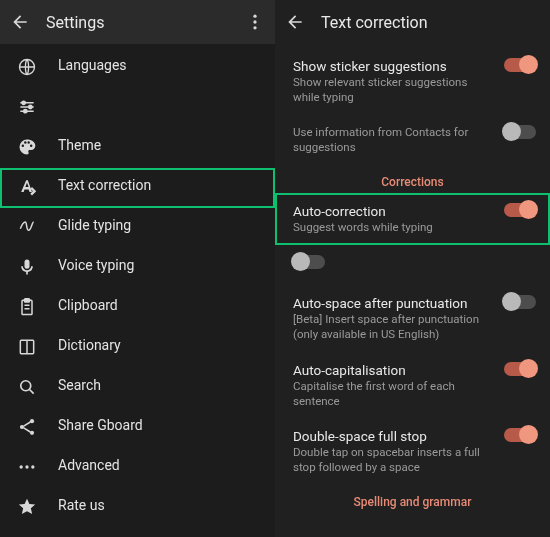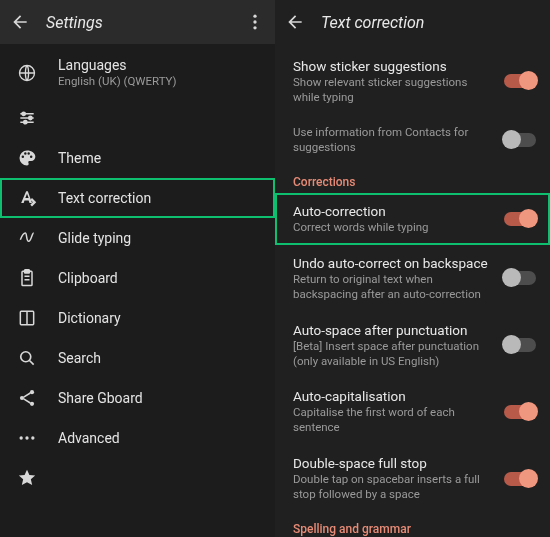--- a/index.html
+++ b/index.html
@@ -15,51 +15,51 @@
   .pane-left { width: 275px; background: #1c1c1c; display: flex; flex-direction: column; }
   .pane-right { width: 275px; background: #202020; display: flex; flex-direction: column; }
 
   .appbar {
     height: 44px;
     display: flex; align-items: center;
     padding: 0 10px;
     background: #2b2b2b;
     gap: 16px;
     position: relative;
-    font-style: italic;
   }
   .pane-right .appbar { background: #202020; }
   .appbar .title { font-size: 16px; color: #e8e8e8; font-weight: 400; }
   .appbar .more { position: absolute; right: 10px; }
   .ico { width: 20px; height: 20px; display: flex; align-items: center; justify-content: center; color: #d8d8d8; fill: #d8d8d8; }
 
   .list { flex: 1; overflow-y: hidden; padding: 4px 0; }
 
   .row {
-    display: flex; align-items: center;
+    display: flex; align-items: flex-start;
     padding: 9px 14px 9px 16px;
     gap: 20px;
     min-height: 40px;
     cursor: pointer;
   }
   .row .iconcell { width: 22px; display:flex; justify-content:center; }
   .row .texts { flex: 1; display: flex; flex-direction: column; gap: 1px; }
   .row .label { font-size: 14px; color: #e4e4e4; }
   .row .sub { font-size: 11.5px; color: #9a9a9a; line-height: 1.3; }
 
   .highlight { outline: 2px solid #0dbf6f; outline-offset: -2px; }
 
   .pane-right .row { padding: 10px 14px 10px 18px; gap: 10px; }
   .pane-right .row .texts { padding-right: 6px; }
   .pane-right .row .label { font-size: 13.5px; color: #e8e8e8; }
 
   .section-header {
     font-size: 12px; color: #e88b76;
     padding: 10px 18px 4px;
     font-weight: 500;
+    text-align: center;
   }
 
   .toggle {
     width: 32px; height: 14px; border-radius: 10px;
     position: relative; flex-shrink: 0;
   }
   .toggle::after {
     content: ""; position: absolute; top: -3px;
     width: 19px; height: 19px; border-radius: 50%;
   }
@@ -92,21 +92,20 @@
   <div class="list" id="left-list">
       <div class="row">
         <span class="iconcell ico">
           <svg viewBox="0 0 24 24" fill="none" stroke="#d8d8d8" stroke-width="1.6">
             <circle cx="12" cy="12" r="9"></circle>
             <path d="M3 12h18M12 3c2.5 3 2.5 15 0 18M12 3c-2.5 3-2.5 15 0 18"></path>
           </svg>
         </span>
         <div class="texts">
           <div class="label">Languages</div>
-          <div class="sub">English (UK) (QWERTY)</div>
         </div>
       </div>
       <div class="row">
         <span class="iconcell ico">
           <svg viewBox="0 0 24 24" fill="none" stroke="#d8d8d8" stroke-width="1.8">
             <path d="M4 7h16M4 12h16M4 17h16"></path>
             <circle cx="8" cy="7" r="2" fill="#d8d8d8"></circle>
             <circle cx="16" cy="12" r="2" fill="#d8d8d8"></circle>
             <circle cx="10" cy="17" r="2" fill="#d8d8d8"></circle>
           </svg>
@@ -138,20 +137,31 @@
           <svg viewBox="0 0 24 24" fill="none" stroke="#d8d8d8" stroke-width="1.8">
             <path d="M4 14c2-5 4-8 6-8s1 10 4 10 4-10 6-10"></path>
           </svg>
         </span>
         <div class="texts">
           <div class="label">Glide typing</div>
         </div>
       </div>
       <div class="row">
         <span class="iconcell ico">
+          <svg viewBox="0 0 24 24" fill="#d8d8d8">
+            <path d="M12 14a3 3 0 003-3V6a3 3 0 00-6 0v5a3 3 0 003 3z"></path>
+            <path d="M17 11a5 5 0 01-10 0H5a7 7 0 006 6.9V21h2v-3.1A7 7 0 0019 11h-2z"></path>
+          </svg>
+        </span>
+        <div class="texts">
+          <div class="label">Voice typing</div>
+        </div>
+      </div>
+      <div class="row">
+        <span class="iconcell ico">
           <svg viewBox="0 0 24 24" fill="none" stroke="#d8d8d8" stroke-width="1.8">
             <rect x="6" y="4" width="12" height="17" rx="1"></rect>
             <rect x="9" y="2" width="6" height="4" rx="1" fill="#d8d8d8"></rect>
             <path d="M9 10h6M9 14h6"></path>
           </svg>
         </span>
         <div class="texts">
           <div class="label">Clipboard</div>
         </div>
       </div>
@@ -201,20 +211,23 @@
         <div class="texts">
           <div class="label">Advanced</div>
         </div>
       </div>
       <div class="row">
         <span class="iconcell ico">
           <svg viewBox="0 0 24 24" fill="#d8d8d8">
             <path d="M12 2l2.9 6.3 6.9.6-5.2 4.6 1.6 6.8L12 17l-6.2 3.3 1.6-6.8L2.2 8.9l6.9-.6z"></path>
           </svg>
         </span>
+        <div class="texts">
+          <div class="label">Rate us</div>
+        </div>
       </div>
     </div>
 </div>
 
 <div class="pane-right">
   <div class="appbar">
     <span class="ico">
       <svg viewBox="0 0 24 24">
           <path d="M20 11H7.8l5.6-5.6L12 4l-8 8 8 8 1.4-1.4L7.8 13H20z"></path>
         </svg>
@@ -232,29 +245,25 @@
       <div class="row">
         <div class="texts">
           <div class="sub">Use information from Contacts for suggestions</div>
         </div>
         <div class="toggle off"></div>
       </div>
       <div class="section-header">Corrections</div>
       <div class="row highlight">
         <div class="texts">
           <div class="label">Auto-correction</div>
-          <div class="sub">Correct words while typing</div>
-        </div>
-        <div class="toggle on"></div>
-      </div>
-      <div class="row">
-        <div class="texts">
-          <div class="label">Undo auto-correct on backspace</div>
-          <div class="sub">Return to original text when backspacing after an auto-correction</div>
-        </div>
+          <div class="sub">Suggest words while typing</div>
+        </div>
+        <div class="toggle on"></div>
+      </div>
+      <div class="row">
         <div class="toggle off"></div>
       </div>
       <div class="row">
         <div class="texts">
           <div class="label">Auto-space after punctuation</div>
           <div class="sub">[Beta] Insert space after punctuation (only available in US English)</div>
         </div>
         <div class="toggle off"></div>
       </div>
       <div class="row">

